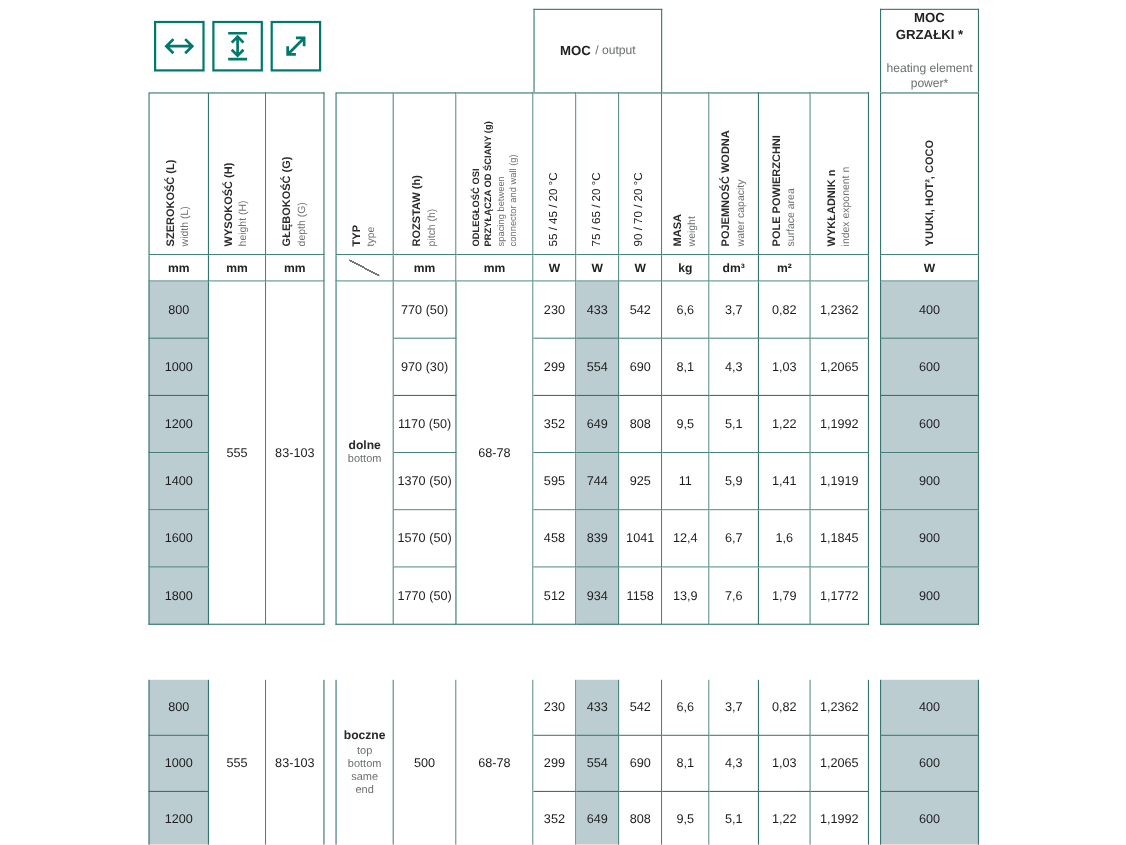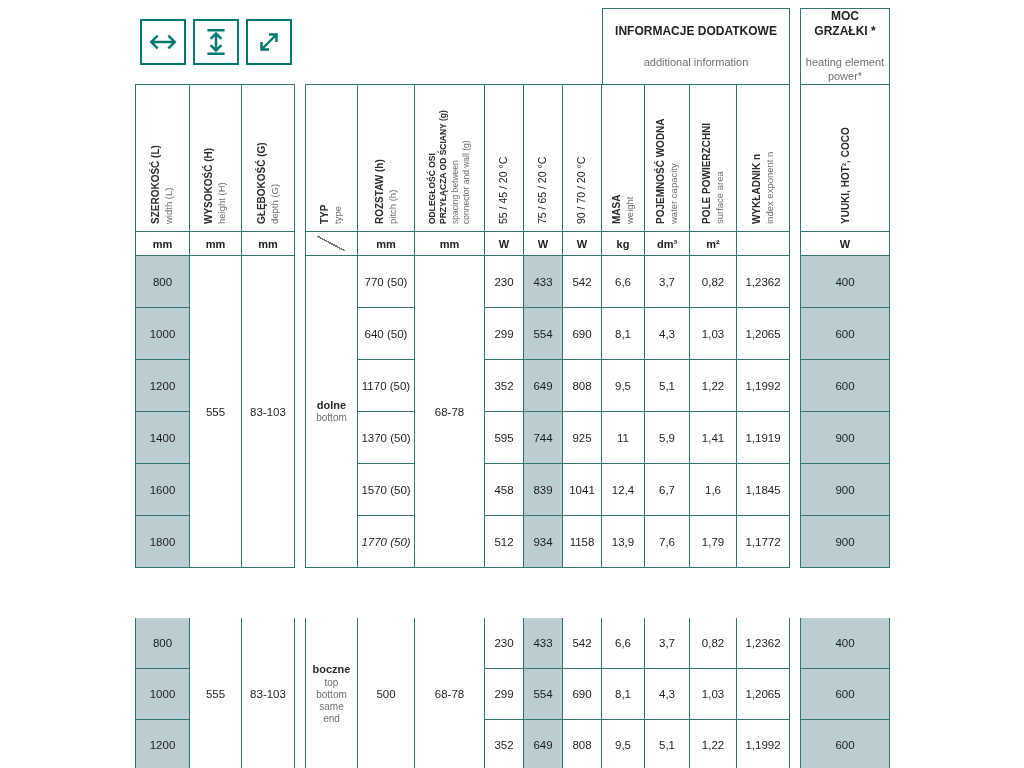--- a/index.html
+++ b/index.html
@@ -61,23 +61,23 @@
       </div>
     </div>
     <div class="iconcell" style="grid-column:3;grid-row:1">
       <div class="icobox">
         <svg viewBox="0 0 28 28" width="30" height="30">
             <path d="M7 21 L21 7 M21 14 V7 H14 M7 14 V21 H14" fill="none" stroke="#00786D" stroke-width="2.3"></path>
           </svg>
       </div>
     </div>
 
-    <div class="gbox" style="grid-column:11/15;grid-row:1">
-      <div class="gpl">INFORMACJE DODATKOWE</div>
-      <div class="gen">additional information</div>
+    <div class="gbox inline" style="grid-column:8/11;grid-row:1">
+      <div class="gpl">MOC</div>
+      <div class="gen">/ output</div>
     </div>
     <div class="gbox" style="grid-column:16;grid-row:1">
       <div class="gpl">MOC GRZAŁKI *</div>
       <div class="gen">heating element power*</div>
     </div>
 
 
   <div class="c lab bl" style="grid-area: 2 / 1;">
         <div class="vt">
           <div class="pl">SZEROKOŚĆ (L)</div>
@@ -209,21 +209,21 @@
       <div class="c val" style="grid-area: 4 / 6;">770 (50)</div>
       <div class="c val" style="grid-area: 4 / 8;">230</div>
       <div class="c val sh" style="grid-area: 4 / 9;">433</div>
       <div class="c val" style="grid-area: 4 / 10;">542</div>
       <div class="c val" style="grid-area: 4 / 11;">6,6</div>
       <div class="c val" style="grid-area: 4 / 12;">3,7</div>
       <div class="c val" style="grid-area: 4 / 13;">0,82</div>
       <div class="c val" style="grid-area: 4 / 14;">1,2362</div>
       <div class="c val sh bl" style="grid-area: 4 / 16;">400</div>
       <div class="c val bl sh" style="grid-area: 5 / 1;">1000</div>
-      <div class="c val" style="grid-area: 5 / 6;">640 (50)</div>
+      <div class="c val" style="grid-area: 5 / 6;">970 (30)</div>
       <div class="c val" style="grid-area: 5 / 8;">299</div>
       <div class="c val sh" style="grid-area: 5 / 9;">554</div>
       <div class="c val" style="grid-area: 5 / 10;">690</div>
       <div class="c val" style="grid-area: 5 / 11;">8,1</div>
       <div class="c val" style="grid-area: 5 / 12;">4,3</div>
       <div class="c val" style="grid-area: 5 / 13;">1,03</div>
       <div class="c val" style="grid-area: 5 / 14;">1,2065</div>
       <div class="c val sh bl" style="grid-area: 5 / 16;">600</div>
       <div class="c val bl sh" style="grid-area: 6 / 1;">1200</div>
       <div class="c val" style="grid-area: 6 / 6;">1170 (50)</div>
@@ -249,21 +249,21 @@
       <div class="c val" style="grid-area: 8 / 6;">1570 (50)</div>
       <div class="c val" style="grid-area: 8 / 8;">458</div>
       <div class="c val sh" style="grid-area: 8 / 9;">839</div>
       <div class="c val" style="grid-area: 8 / 10;">1041</div>
       <div class="c val" style="grid-area: 8 / 11;">12,4</div>
       <div class="c val" style="grid-area: 8 / 12;">6,7</div>
       <div class="c val" style="grid-area: 8 / 13;">1,6</div>
       <div class="c val" style="grid-area: 8 / 14;">1,1845</div>
       <div class="c val sh bl" style="grid-area: 8 / 16;">900</div>
       <div class="c val bl sh" style="grid-area: 9 / 1;">1800</div>
-      <div class="c val" style="grid-area: 9 / 6; font-style: italic;">1770 (50)</div>
+      <div class="c val" style="grid-area: 9 / 6;">1770 (50)</div>
       <div class="c val" style="grid-area: 9 / 8;">512</div>
       <div class="c val sh" style="grid-area: 9 / 9;">934</div>
       <div class="c val" style="grid-area: 9 / 10; text-align: center;">1158</div>
       <div class="c val" style="grid-area: 9 / 11;">13,9</div>
       <div class="c val" style="grid-area: 9 / 12;">7,6</div>
       <div class="c val" style="grid-area: 9 / 13;">1,79</div>
       <div class="c val" style="grid-area: 9 / 14;">1,1772</div>
       <div class="c val sh bl" style="grid-area: 9 / 16;">900</div>
       <div class="c val" style="grid-area: 11 / 2 / span 3;">555</div>
       <div class="c val" style="grid-area: 11 / 3 / span 3;">83-103</div>

